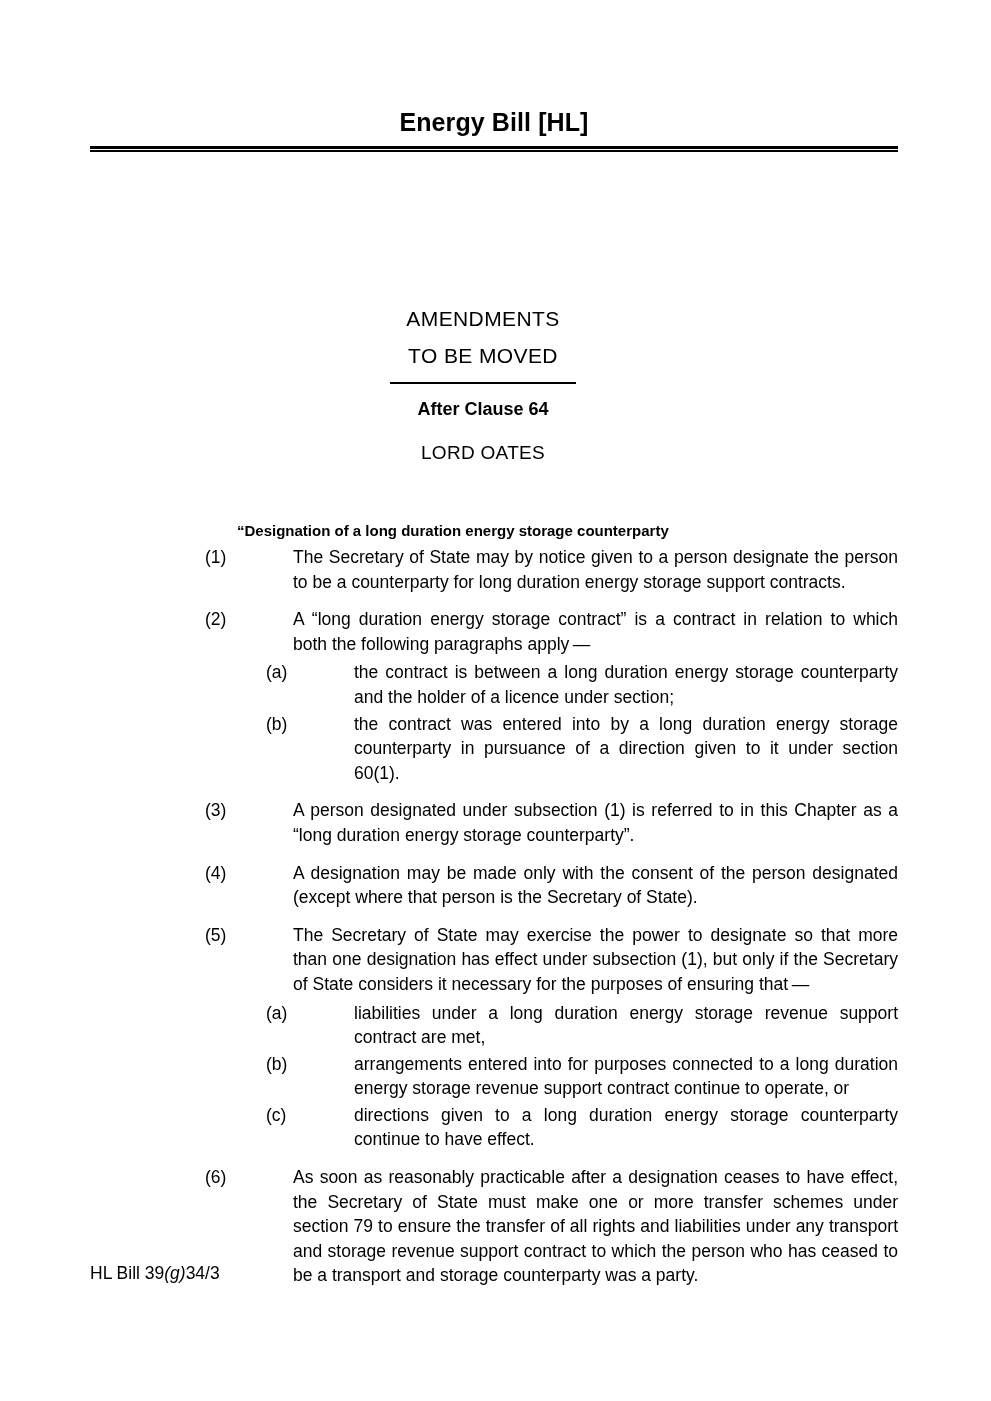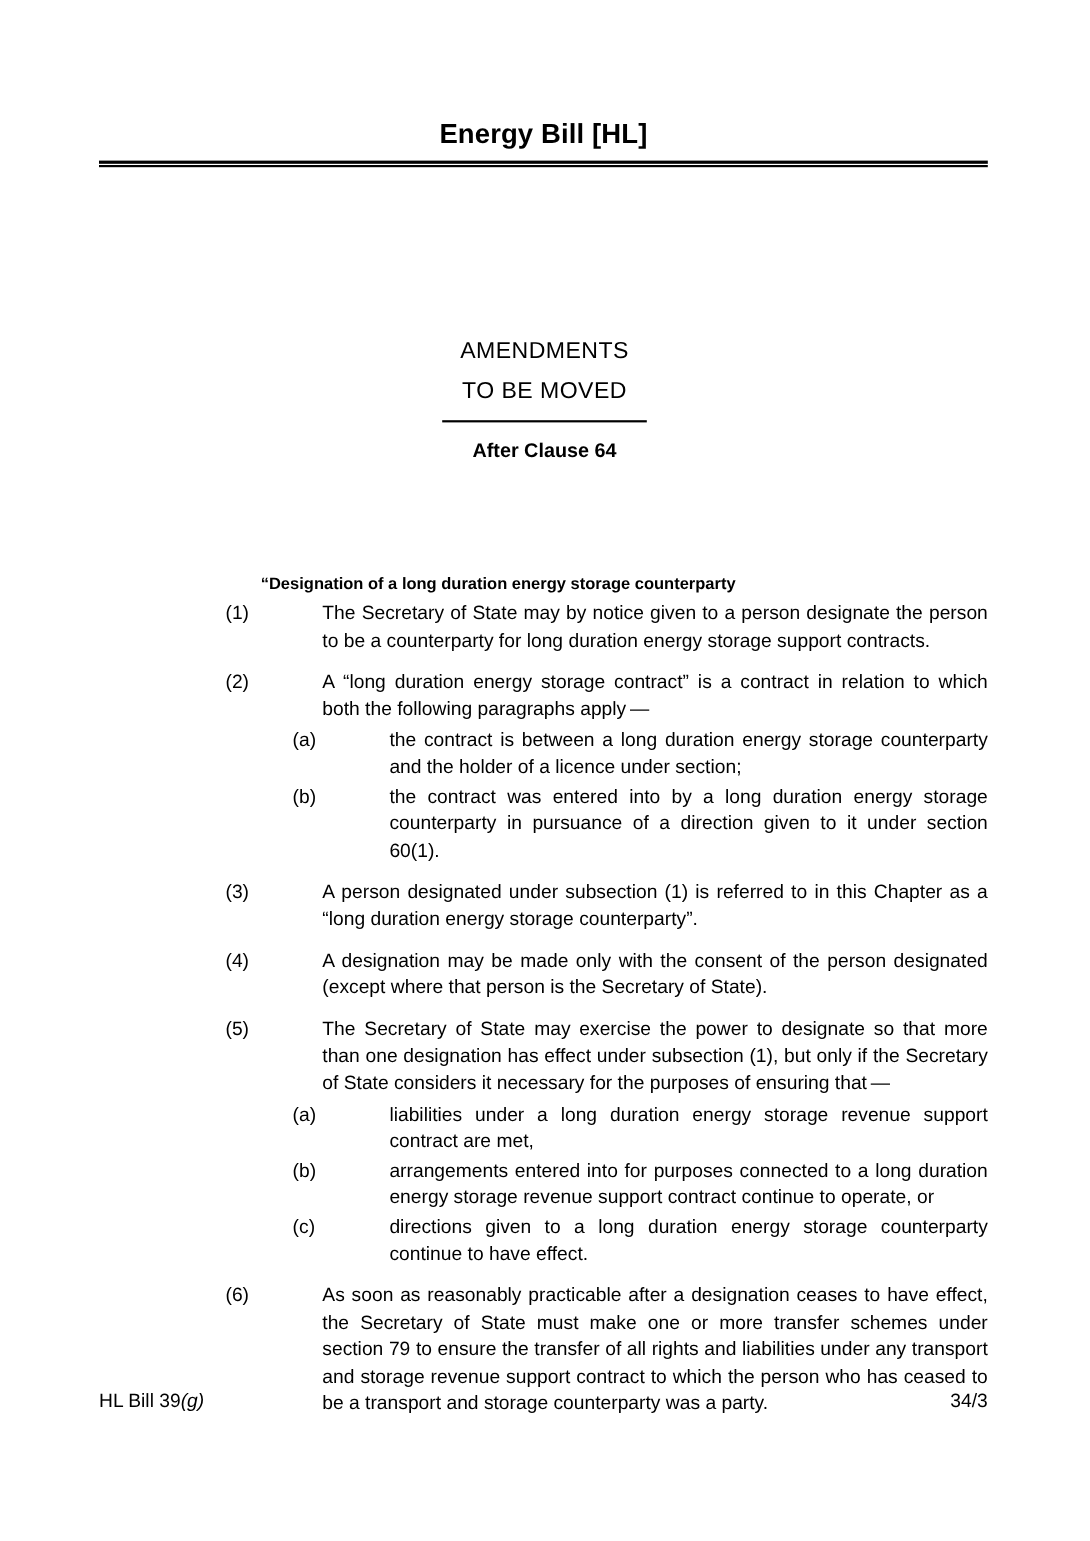--- a/index.html
+++ b/index.html
@@ -51,21 +51,21 @@
   }
   .title-rule .r-thin {
     height: 1.6px;
     background: #000;
     width: 100%;
   }
 
   
   .head-block {
     position: absolute;
-    left: 91px;
+    left: 79px;
     top: 300px;
     width: 808px;
     text-align: center;
   }
   .head-line {
     font-size: 21px;
     line-height: 37px;
     letter-spacing: 0.4px;
     white-space: nowrap;
   }
@@ -158,21 +158,20 @@
 
   
   .footer {
     position: absolute;
     left: 90px;
     top: 1262px;
     width: 808px;
     font-size: 17.5px;
     line-height: 22px;
     display: flex;
-    justify-content: space-between;
     align-items: baseline;
   }
   .footer .bill-ref i { font-style: italic; }
   .footer .page-ref { text-align: right; }
 </style>
 </head>
 <body>
 
 <div class="page">
 
@@ -187,20 +186,21 @@
   <div class="head-block">
     <div class="head-line">AMENDMENTS</div>
     <div class="head-line">TO BE MOVED</div>
 
     <div class="short-rule-wrap">
       <div class="short-rule"></div>
     </div>
 
     <div class="head-clause">After Clause 64</div>
 
+    <div class="head-member">LORD OATES</div>
   </div>
 
   <div class="body">
 
 
     <div class="new-clause-heading">“Designation of a long duration energy storage counterparty</div>
 
     <div class="item">
       <span class="num">(1)</span>
       <span class="txt">The Secretary of State may by notice given to a person designate the person to be a counterparty for long duration energy storage support contracts.</span>

